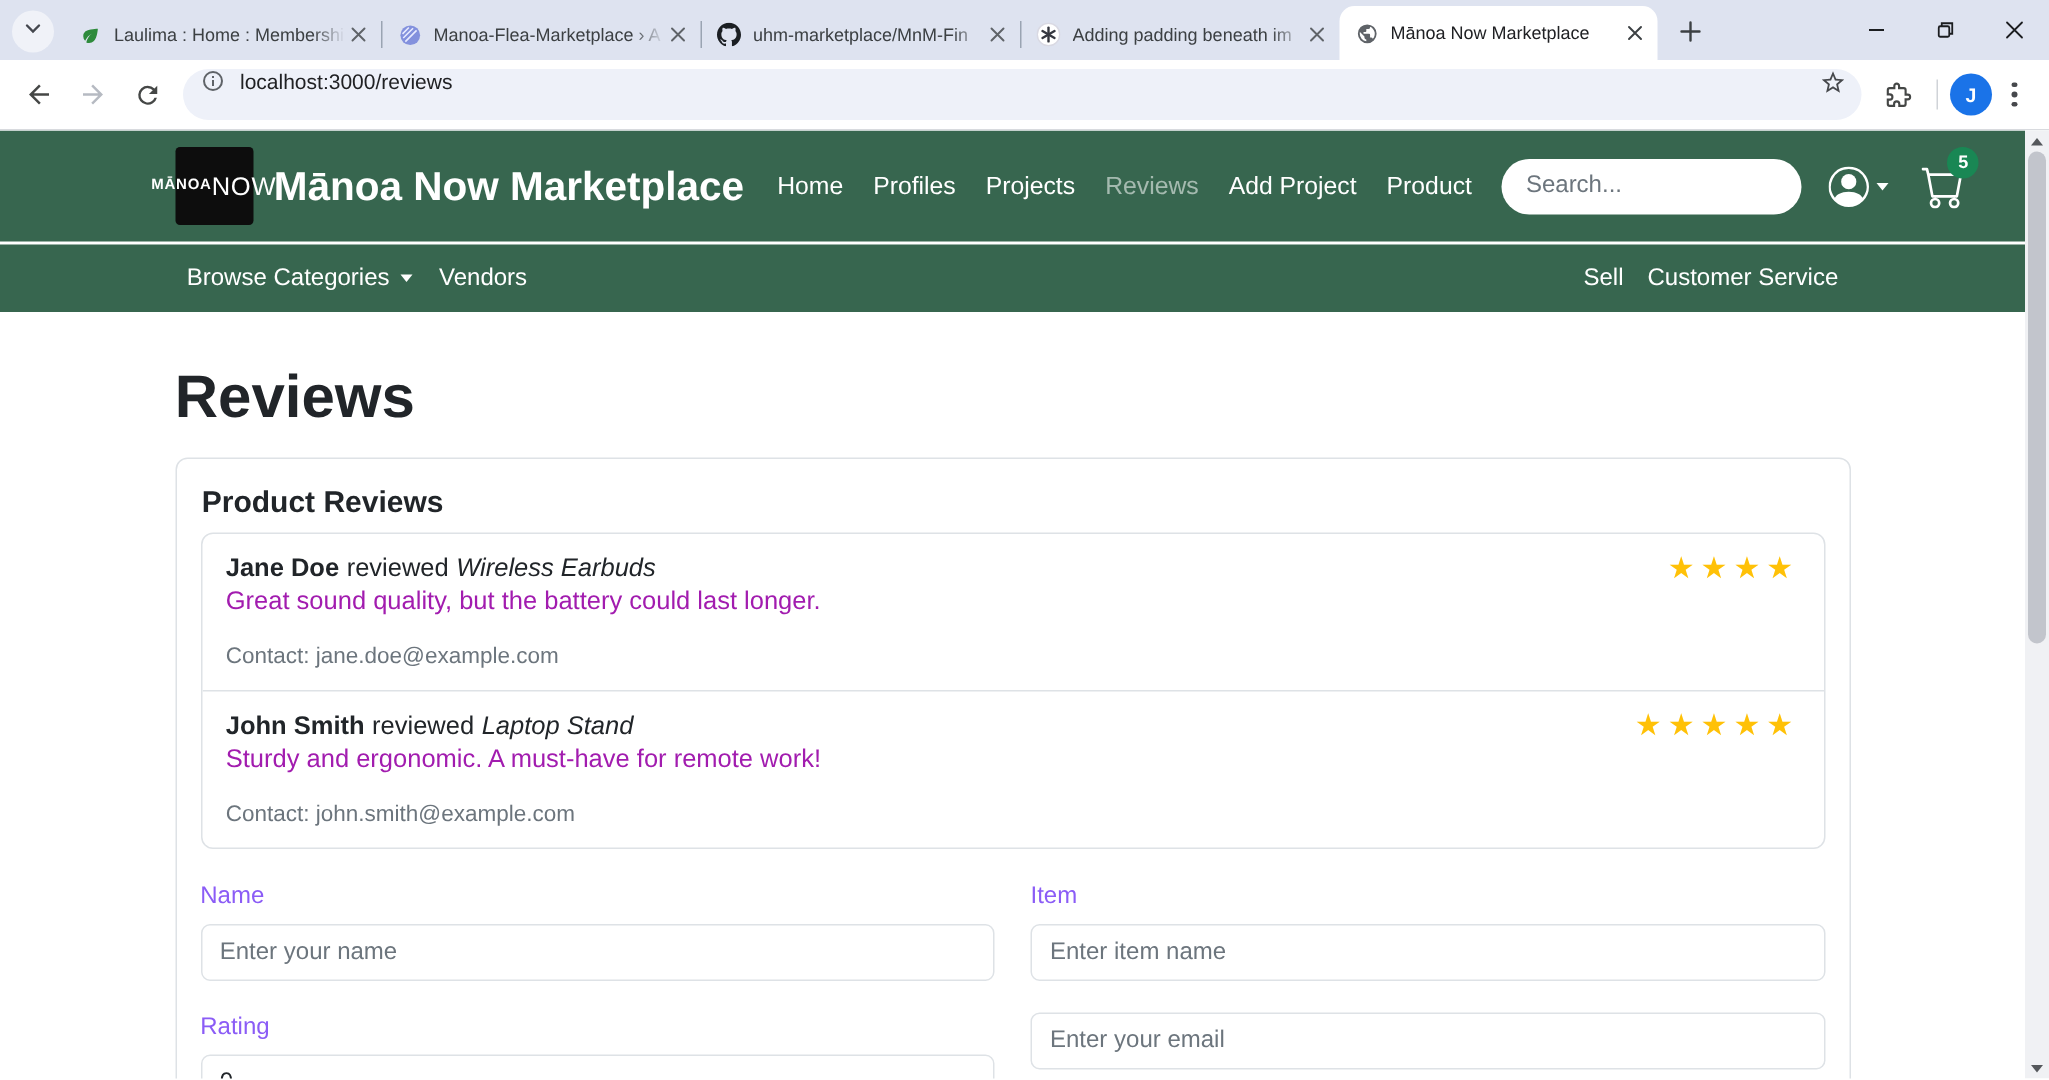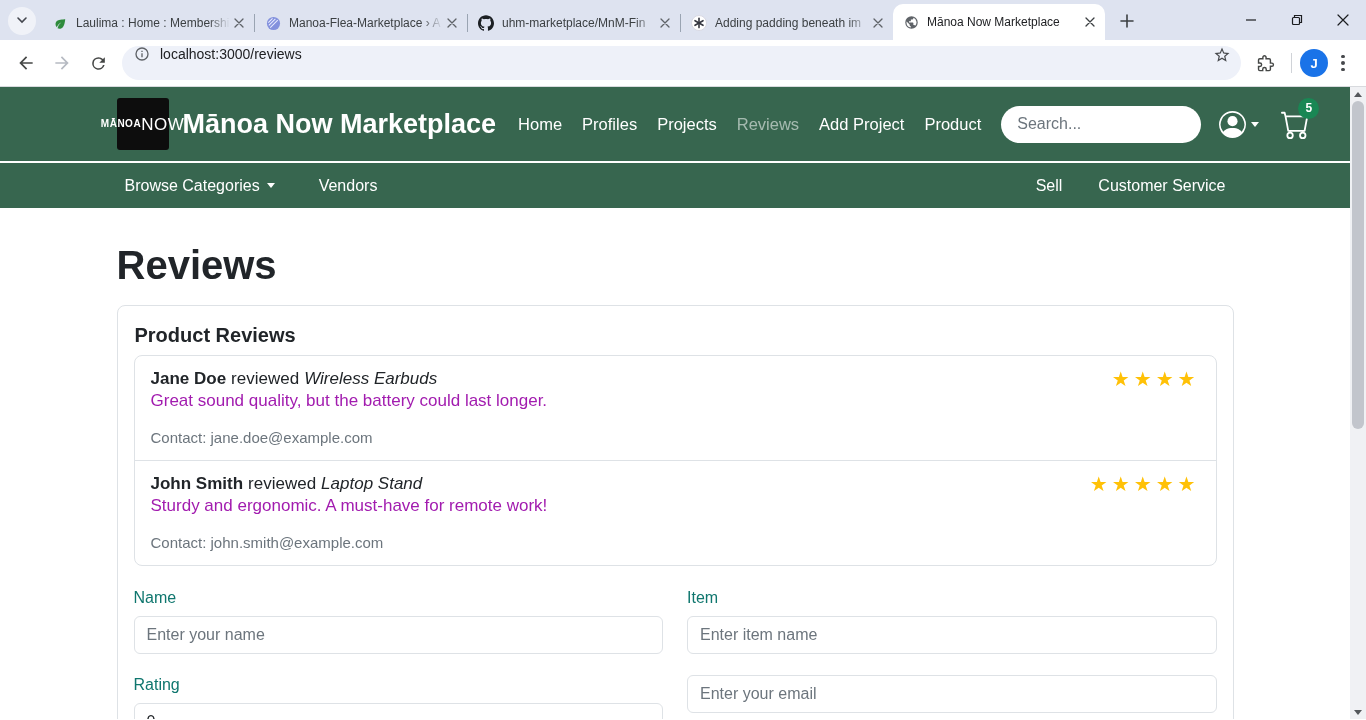--- a/index.html
+++ b/index.html
@@ -61,40 +61,40 @@
   .nav-right { display:flex; align-items:center; margin-left:auto; }
   .person-btn { display:flex; align-items:center; color:#fff; margin-left:18px; }
   .caret-down { width:0; height:0; border-left:4.5px solid transparent; border-right:4.5px solid transparent; border-top:5px solid #fff; margin-left:5px; }
   .cart-btn { position:relative; margin-left:22px; display:flex; color:#fff; }
   .cart-badge { position:absolute; top:-12px; right:-9px; min-width:21px; height:21px; border-radius:11px; background:#198754;
     color:#fff; font-size:12px; font-weight:700; display:flex; align-items:center; justify-content:center; padding:0 5px; }
 
   .subnav { background:#37664f; height:45px; margin-top:2px; display:flex; align-items:center; }
   .subnav .container { display:flex; align-items:center; padding:0 8px; }
   .subnav-link { color:#fff; font-size:16px; font-weight:500; display:flex; align-items:center; white-space:nowrap; }
-  .subnav-left { display:flex; gap:44px; }
-  .subnav-right { display:flex; gap:36px; margin-left:auto;justify-content:center; }
+  .subnav-left { display:flex; gap:18px; }
+  .subnav-right { display:flex; gap:16px; margin-left:auto;justify-content:center; }
 
   .content { padding-top:37px; }
   .page-title { font-size:40px; font-weight:600; color:#212529; margin:0 0 20px 0; line-height:1; }
   .card { border:1px solid #dee2e6; border-radius:8px; padding:17px 16px; height:600px; }
   .card-title { font-size:20px; font-weight:600; color:#212529; line-height:24px; margin:0 0 8px 1px; }
   .list-group { border:1px solid #dee2e6; border-radius:8px; overflow:hidden; }
   .review-item { padding:12px 16px; }
   .review-item + .review-item { border-top:1px solid #dee2e6; }
   .review-head { display:flex; align-items:flex-start; font-size:17px; color:#212529; line-height:22px; }
   .review-name { font-weight:700; }
   .review-action { margin:0 5px; }
   .review-product { font-style:italic; }
   .review-stars { margin-left:auto; color:#ffc107; font-size:20px; line-height:22px; letter-spacing:4px; white-space:nowrap; }
   .review-text { font-size:17px; color:#a21caf; line-height:22px; }
   .review-contact { font-size:15px; color:#6c757d; line-height:20px; margin-top:16px; }
 
   .form-grid { display:grid; grid-template-columns:1fr 1fr; column-gap:24px; row-gap:21px; margin-top:22px; }
-  .field label { display:block; font-size:16px; color:#0f766e; line-height:19px; margin-bottom:9px; }
+  .field label { display:block; font-size:16px; color:#8b5cf6; line-height:19px; margin-bottom:9px; }
   .field input { width:100%; height:38px; border:1px solid #dee2e6; border-radius:6px; padding:0 12px; font-size:16px;
     font-family:"Liberation Sans",sans-serif; color:#212529; outline:none; }
   .field input::placeholder { color:#6c757d; }
 
   
   .scrollbar { position:absolute; top:0; right:0; width:16px; height:632px; background:#f0f1f4; }
   .sb-arrow { position:absolute; left:0; width:16px; height:14px; display:flex; align-items:center; justify-content:center; }
   .sb-arrow.up { top:0; } .sb-arrow.down { bottom:0; }
   .tri-up { width:0; height:0; border-left:4px solid transparent; border-right:4px solid transparent; border-bottom:5px solid #55585c; }
   .tri-down { width:0; height:0; border-left:4px solid transparent; border-right:4px solid transparent; border-top:5px solid #55585c; }

